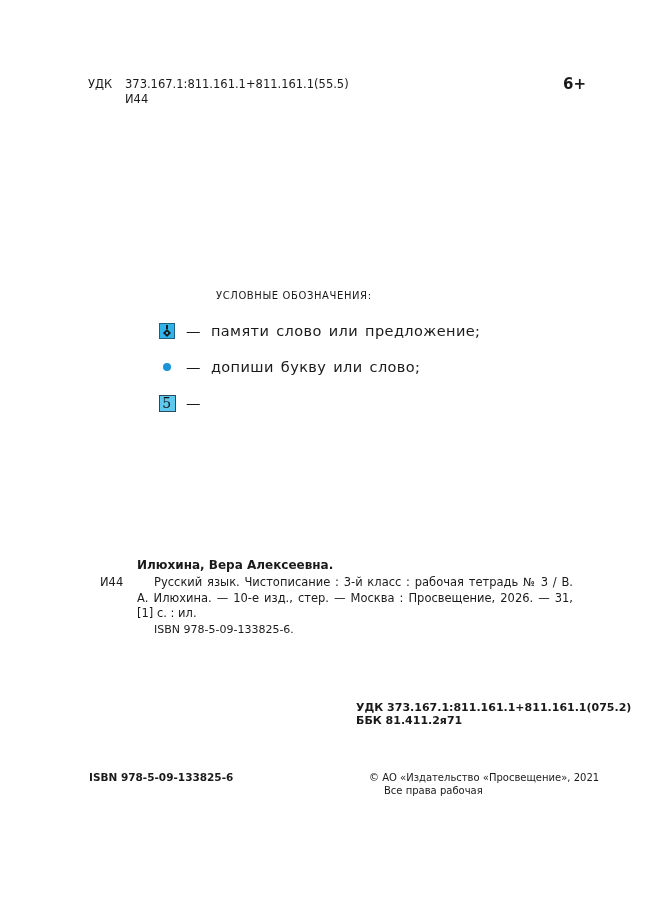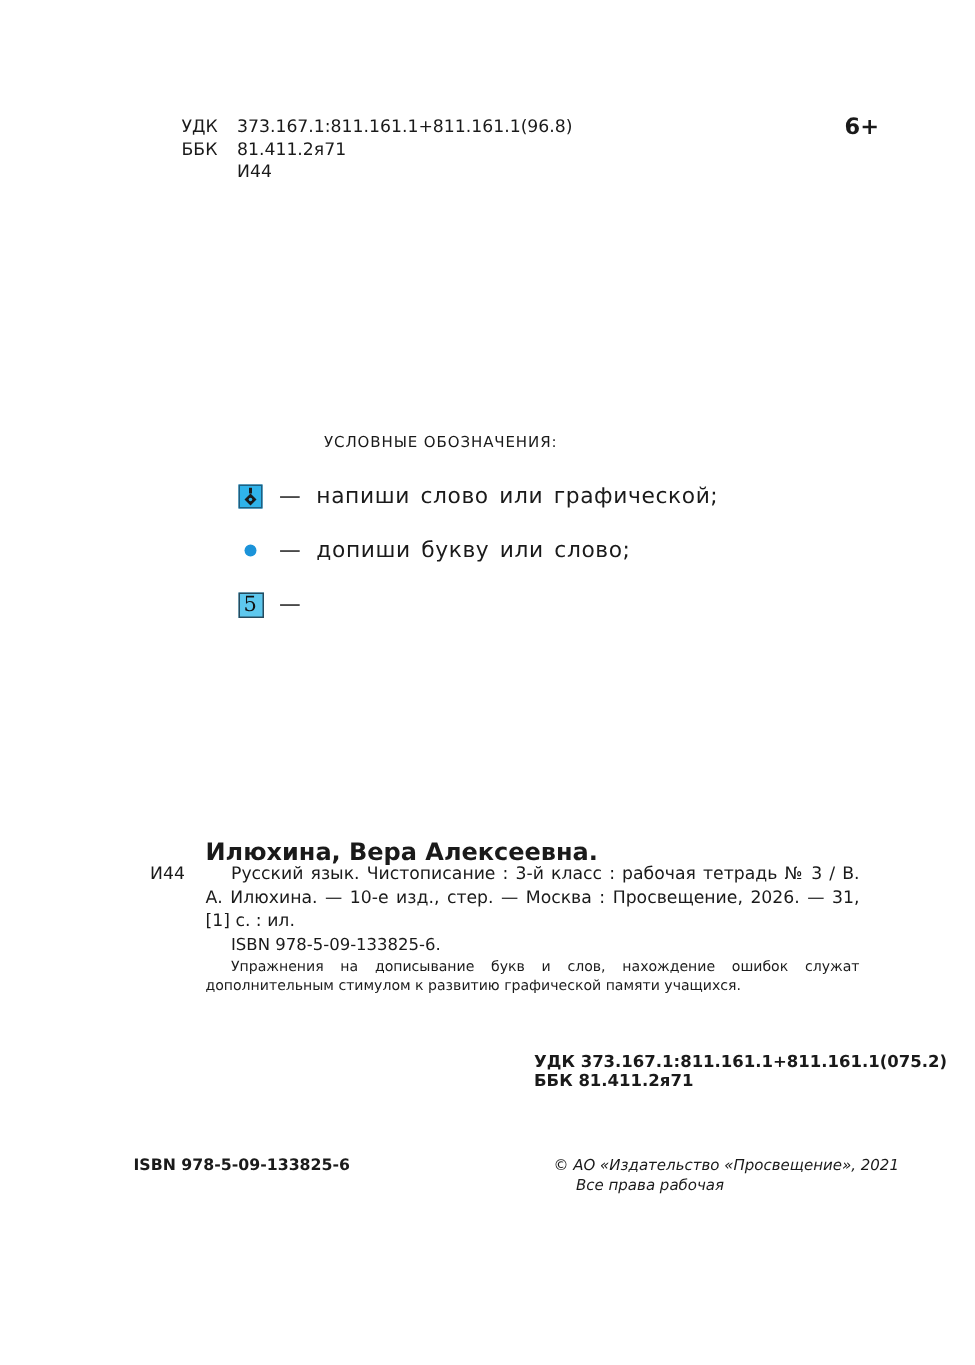--- a/index.html
+++ b/index.html
@@ -5,62 +5,58 @@
   html, body { margin: 0; padding: 0; background: #ffffff; }
   body {
     width: 650px; height: 910px; position: relative; overflow: hidden;
     font-family: "DejaVu Sans", sans-serif; color: #1a1a1a;
   }
   .abs { position: absolute; }
 
   
   .class-block { left: 88px; top: 77px; font-size: 11.5px; line-height: 15px; }
   .class-row { display: flex; }
-  .class-key { width: 37px; margin-left: 33px; }
+  .class-key { width: 37px; }
   .age { left: 563px; top: 75px; font-size: 15px; font-weight: bold; }
 
   
   .legend-title { left: 216px; top: 290px; font-size: 10px; letter-spacing: 0.6px; }
   .legend-row { left: 158px; display: flex; align-items: center; font-size: 14.5px; letter-spacing: 0.4px; word-spacing: 2px; }
   .legend-row .icon-wrap { width: 18px; height: 18px; display: flex; align-items: center; justify-content: center; margin-right: 10px; }
   .legend-row .dash { margin-right: 10px; }
   .box-icon {
     width: 16px; height: 16px; background: #2fb3ea; border: 1px solid #1f5f80;
     box-sizing: border-box; display: flex; align-items: center; justify-content: center;
   }
   .dot-icon { width: 8px; height: 8px; border-radius: 50%; background: #1b93d9; }
   .num-icon {
     width: 17px; height: 17px; background: #5ec8ee; border: 1px solid #264b5e;
     box-sizing: border-box; font-family: "DejaVu Serif", serif; font-size: 14px;
     line-height: 15px; text-align: center; color: #111;
   }
-  .author { left: 137px; top: 558px; font-weight: bold; font-size: 16px; }
+  .author { left: 137px; top: 558px; font-weight: bold; font-size: 12px; }
   .code-left { left: 100px; top: 575px; font-size: 11.5px; }
   .desc { left: 137px; top: 575px; width: 436px; font-size: 11.5px; line-height: 15.5px; text-align: justify; text-indent: 17px; }
   .isbn-line { left: 154px; top: 623px; font-size: 11px; }
   .annot { left: 137px; top: 638px; width: 436px; font-size: 9.4px; line-height: 13px; text-align: justify; }
   .annot p { margin: 0; text-indent: 17px; }
   .class-bottom { left: 356px; top: 701px; font-size: 11px; font-weight: bold; line-height: 13px; }
 
   
   .isbn-foot { left: 89px; top: 771px; font-size: 10.5px; font-weight: bold; }
-  .copy { left: 369px; top: 771px; font-size: 10px; line-height: 13px; font-style: italic; }
+  .copy { left: 369px; top: 771px; font-size: 10px; line-height: 13px; }
   .copy .ind { padding-left: 15px; }
 </style>
 </head>
 <body>
 
 <div class="abs class-block">
   <div class="class-row">
     <span class="class-key">УДК</span>
-    <span>373.167.1:811.161.1+811.161.1(96.8)</span>
-  </div>
-  <div class="class-row">
-    <span class="class-key">ББК</span>
-    <span>81.411.2я71</span>
+    <span>373.167.1:811.161.1+811.161.1(55.5)</span>
   </div>
   <div class="class-row">
     <span class="class-key"></span>
     <span>И44</span>
   </div>
 </div>
 <div class="abs age">6+</div>
 
 <div class="abs legend-title">УСЛОВНЫЕ ОБОЗНАЧЕНИЯ:</div>
 
@@ -68,21 +64,21 @@
   <span class="icon-wrap">
     <span class="box-icon">
       <svg width="10" height="13" viewBox="0 0 10 13">
         <rect x="4" y="0" width="2" height="4" fill="#1a1a1a"></rect>
         <path d="M5 4 L9 8 L5 12 L1 8 Z" fill="#1a1a1a"></path>
         <circle cx="5" cy="8" r="1.2" fill="#2fb3ea"></circle>
       </svg>
     </span>
   </span>
   <span class="dash">—</span>
-  <span>напиши слово или графической;</span>
+  <span>памяти слово или предложение;</span>
 </div>
 
 <div class="abs legend-row" style="top:358px;">
   <span class="icon-wrap">
     <span class="dot-icon"></span>
   </span>
   <span class="dash">—</span>
   <span>допиши букву или слово;</span>
 </div>
 
@@ -91,21 +87,20 @@
     <span class="num-icon">5</span>
   </span>
   <span class="dash">—</span>
 </div>
 
 <div class="abs author">Илюхина, Вера Алексеевна.</div>
 <div class="abs code-left">И44</div>
 <div class="abs desc">Русский язык. Чистописание : 3-й класс : рабочая тетрадь № 3 / В. А. Илюхина. — 10-е изд., стер. — Москва : Просвещение, 2026. — 31, [1] с. : ил.</div>
 <div class="abs isbn-line">ISBN 978-5-09-133825-6.</div>
 <div class="abs annot">
-  <p>Упражнения на дописывание букв и слов, нахождение ошибок служат дополнительным стимулом к развитию графической памяти учащихся.</p>
 </div>
 <div class="abs class-bottom">
   <div>УДК 373.167.1:811.161.1+811.161.1(075.2)</div>
   <div>ББК 81.411.2я71</div>
 </div>
 
 <div class="abs isbn-foot">ISBN 978-5-09-133825-6</div>
 <div class="abs copy">
   <div>© АО «Издательство «Просвещение», 2021</div>
   <div class="ind">Все права рабочая</div>

